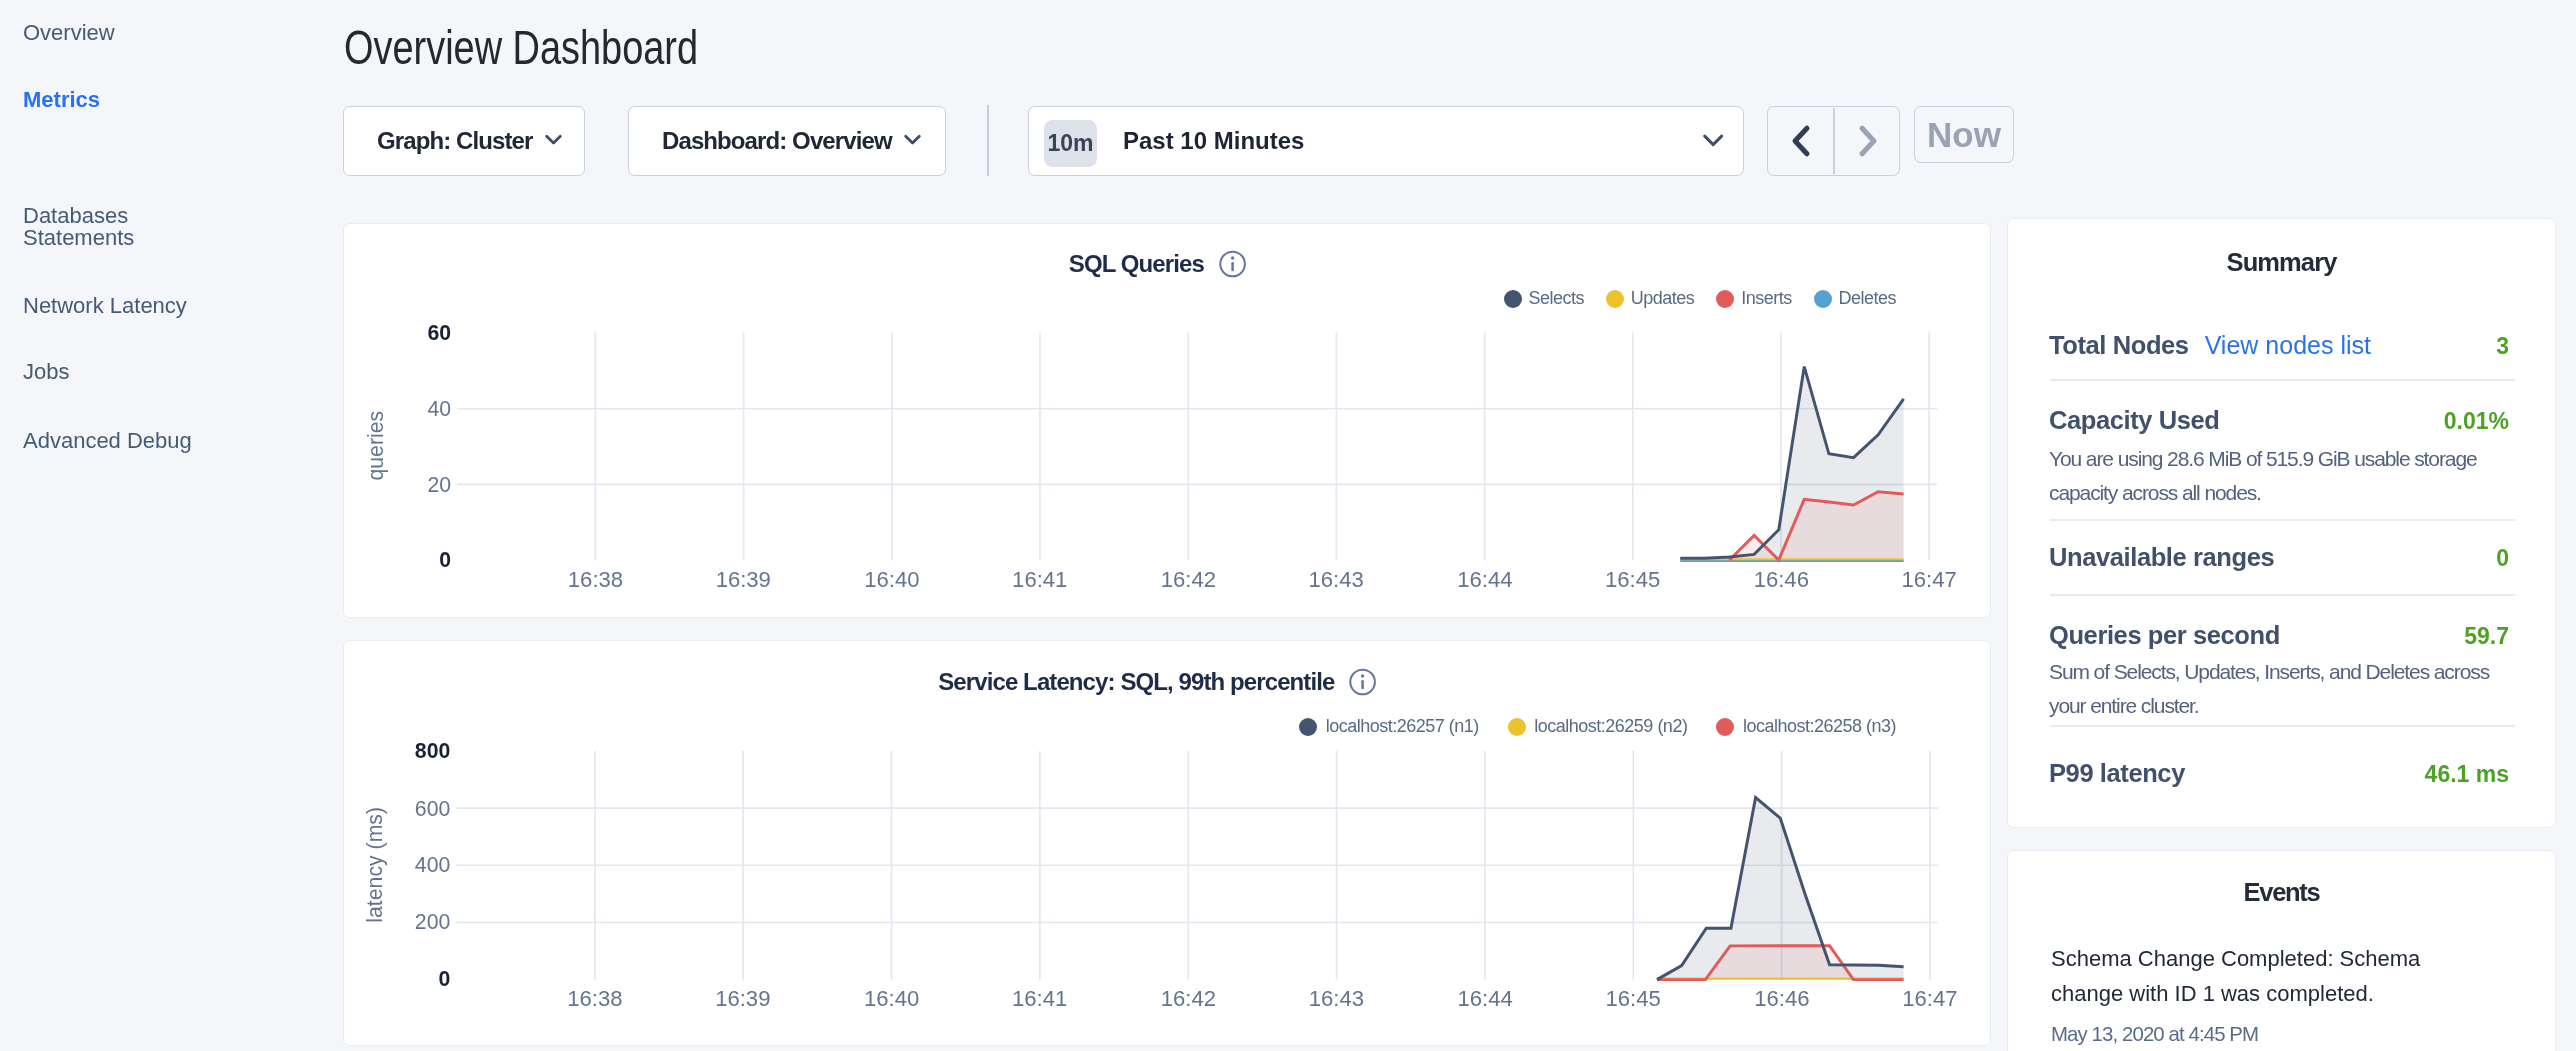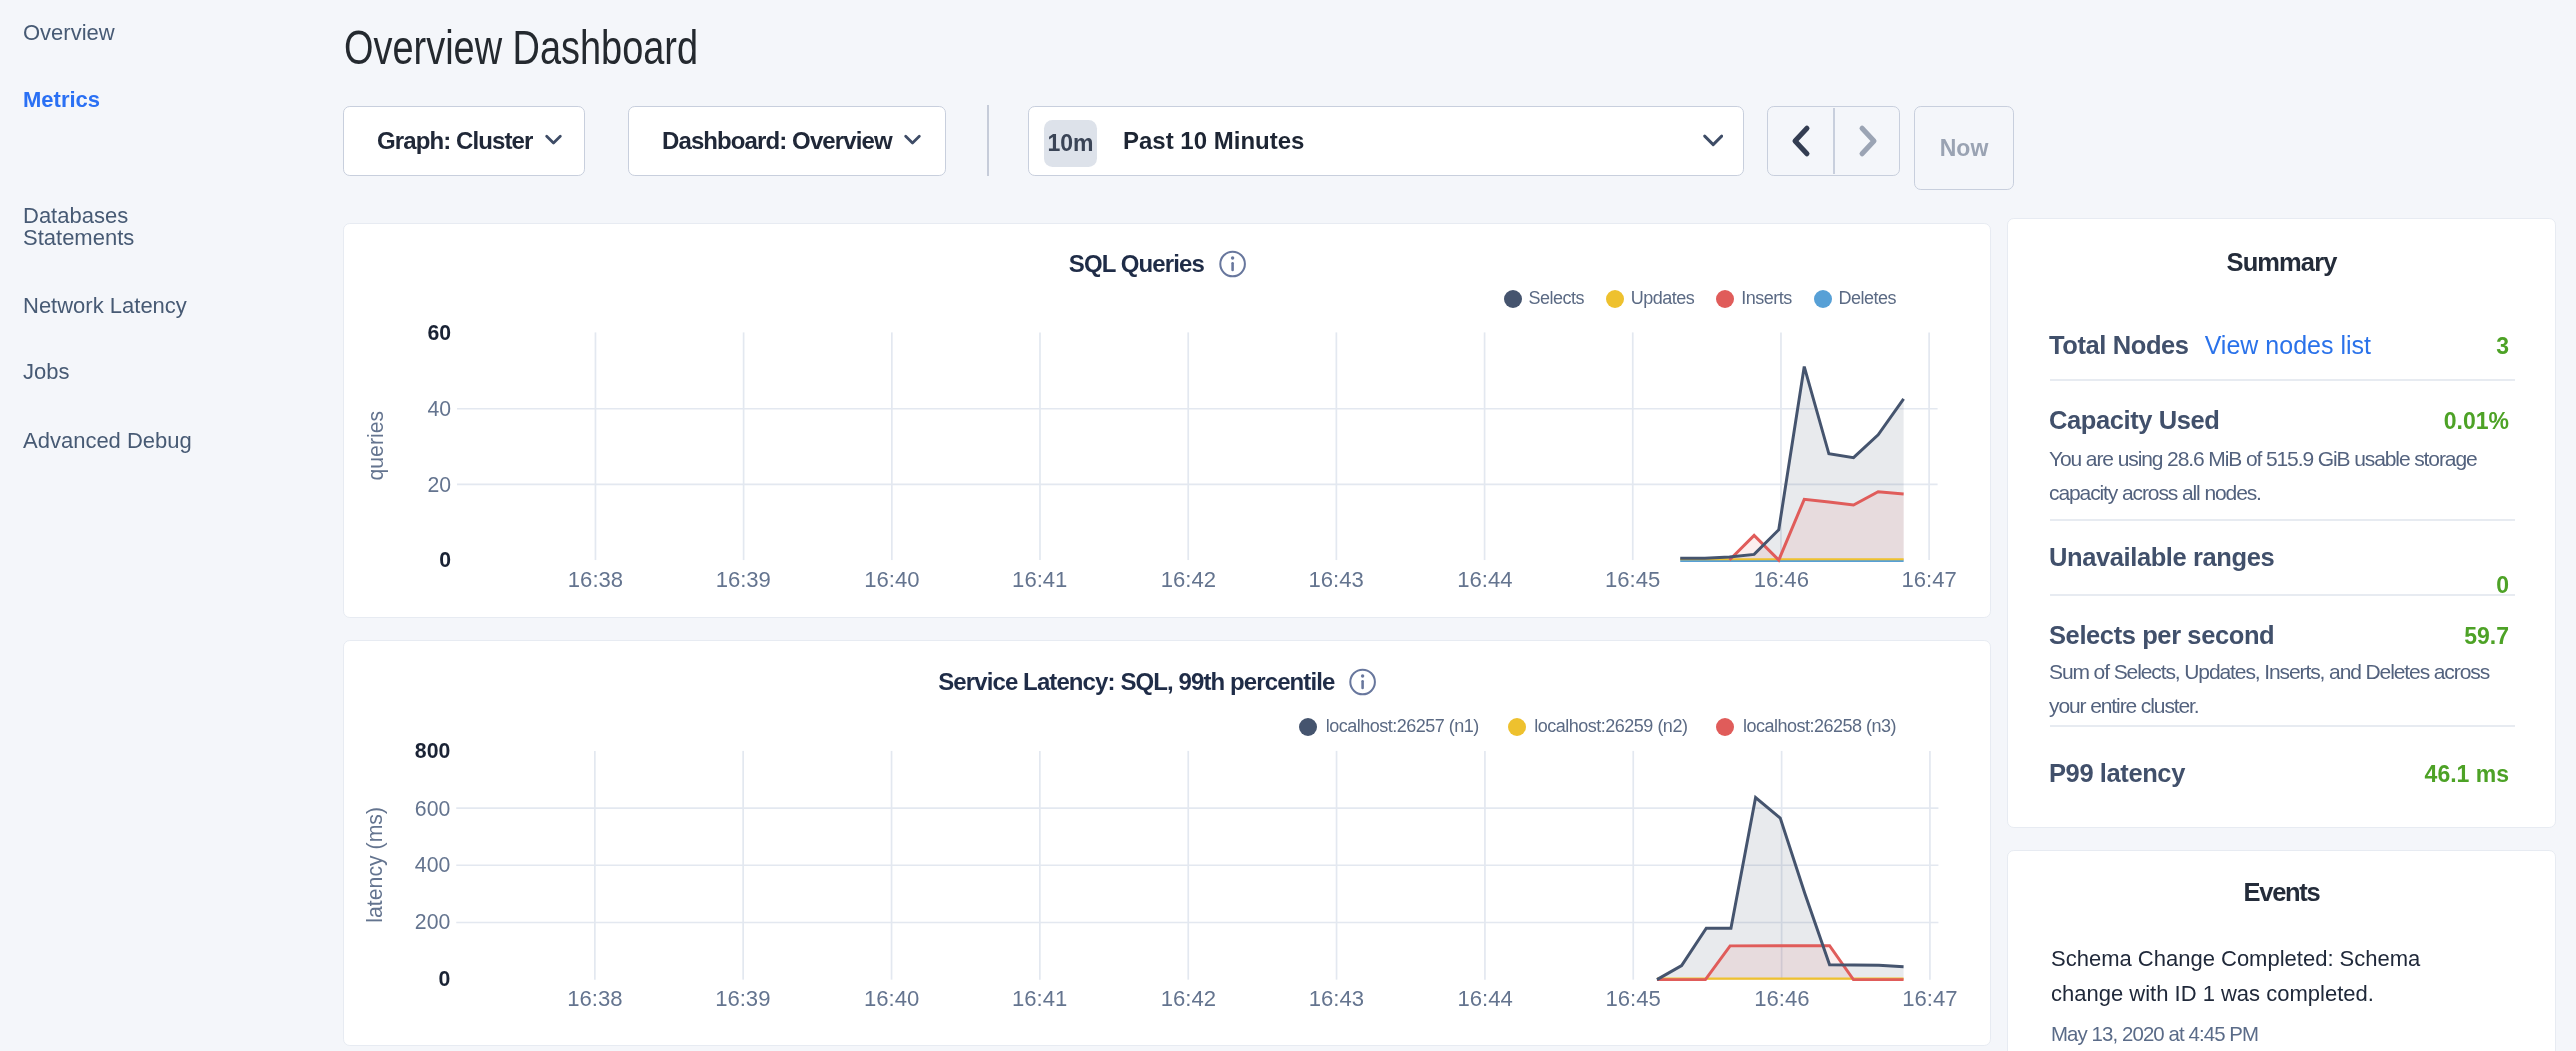--- a/index.html
+++ b/index.html
@@ -53,21 +53,21 @@
   </svg>
 
 <div class="ctl" style="left:1767px; top:106px; width:133px; height:70px;"></div>
 <div class="abs" style="left:1833px; top:108px; width:1.7px; height:66px; background:#c8cfdd;"></div>
 <svg class="abs" style="left:1789px; top:124px;" width="24" height="34" viewBox="0 0 28 40">
     <path d="M21 5 L7 20 L21 35" fill="none" stroke="#333d52" stroke-width="6" stroke-linecap="round" stroke-linejoin="round"></path>
   </svg>
 <svg class="abs" style="left:1856px; top:124px;" width="24" height="34" viewBox="0 0 28 40">
     <path d="M7 5 L21 20 L7 35" fill="none" stroke="#9ba4b4" stroke-width="6" stroke-linecap="round" stroke-linejoin="round"></path>
   </svg>
-<div class="ctl" style="left:1914px; top:106px; width:100px; height:84px; display:flex; align-items:center; justify-content:center; font-size:23px; font-weight:bold; color:#9aa3b3;">Now</div>
+<div class="ctl" style="left:1914px; top:106px; width:100px; height:57px; display:flex; align-items:center; justify-content:center; font-size:35px; font-weight:bold; color:#9aa3b3;">Now</div>
 
 <div class="card" style="left:343px; top:223px; width:1648px; height:395px;">
   <div style="position:absolute; top:26px; left:0; width:100%; display:flex; align-items:center; justify-content:center; gap:14.5px; transform:translateX(-9.4px);">
     <span class="cttl">SQL Queries</span>
     <svg width="28" height="28" viewBox="0 0 33 33">
         <circle cx="16.5" cy="16.5" r="14.5" fill="none" stroke="#68779d" stroke-width="2.4"></circle>
         <rect x="15" y="14" width="3" height="11" rx="1.5" fill="#68779d"></rect>
         <circle cx="16.5" cy="9.5" r="2" fill="#68779d"></circle>
       </svg>
   </div>
@@ -194,27 +194,27 @@
     <span style="font-size:25px; color:#2a72ea; margin-left:16px;">View nodes list</span>
     <span class="sval">3</span>
   </div>
   <div class="sdiv" style="top:160px;"></div>
   <div class="srow" style="top:187px;">
     <span class="slab">Capacity Used</span>
     <span class="sval">0.01%</span>
   </div>
   <div class="spara" style="top:223px;">You are using 28.6 MiB of 515.9 GiB usable storage<br>capacity across all nodes.</div>
   <div class="sdiv" style="top:300px;"></div>
-  <div class="srow" style="top:324px;flex-direction:column;">
+  <div class="srow" style="top:324px;">
     <span class="slab">Unavailable ranges</span>
     <span class="sval">0</span>
   </div>
   <div class="sdiv" style="top:375px;"></div>
   <div class="srow" style="top:402px;">
-    <span class="slab">Selects per second</span>
+    <span class="slab">Queries per second</span>
     <span class="sval">59.7</span>
   </div>
   <div class="spara" style="top:436px;">Sum of Selects, Updates, Inserts, and Deletes across<br>your entire cluster.</div>
   <div class="sdiv" style="top:506px;"></div>
   <div class="srow" style="top:540px;">
     <span class="slab">P99 latency</span>
     <span class="sval">46.1 ms</span>
   </div>
 </div>
 

